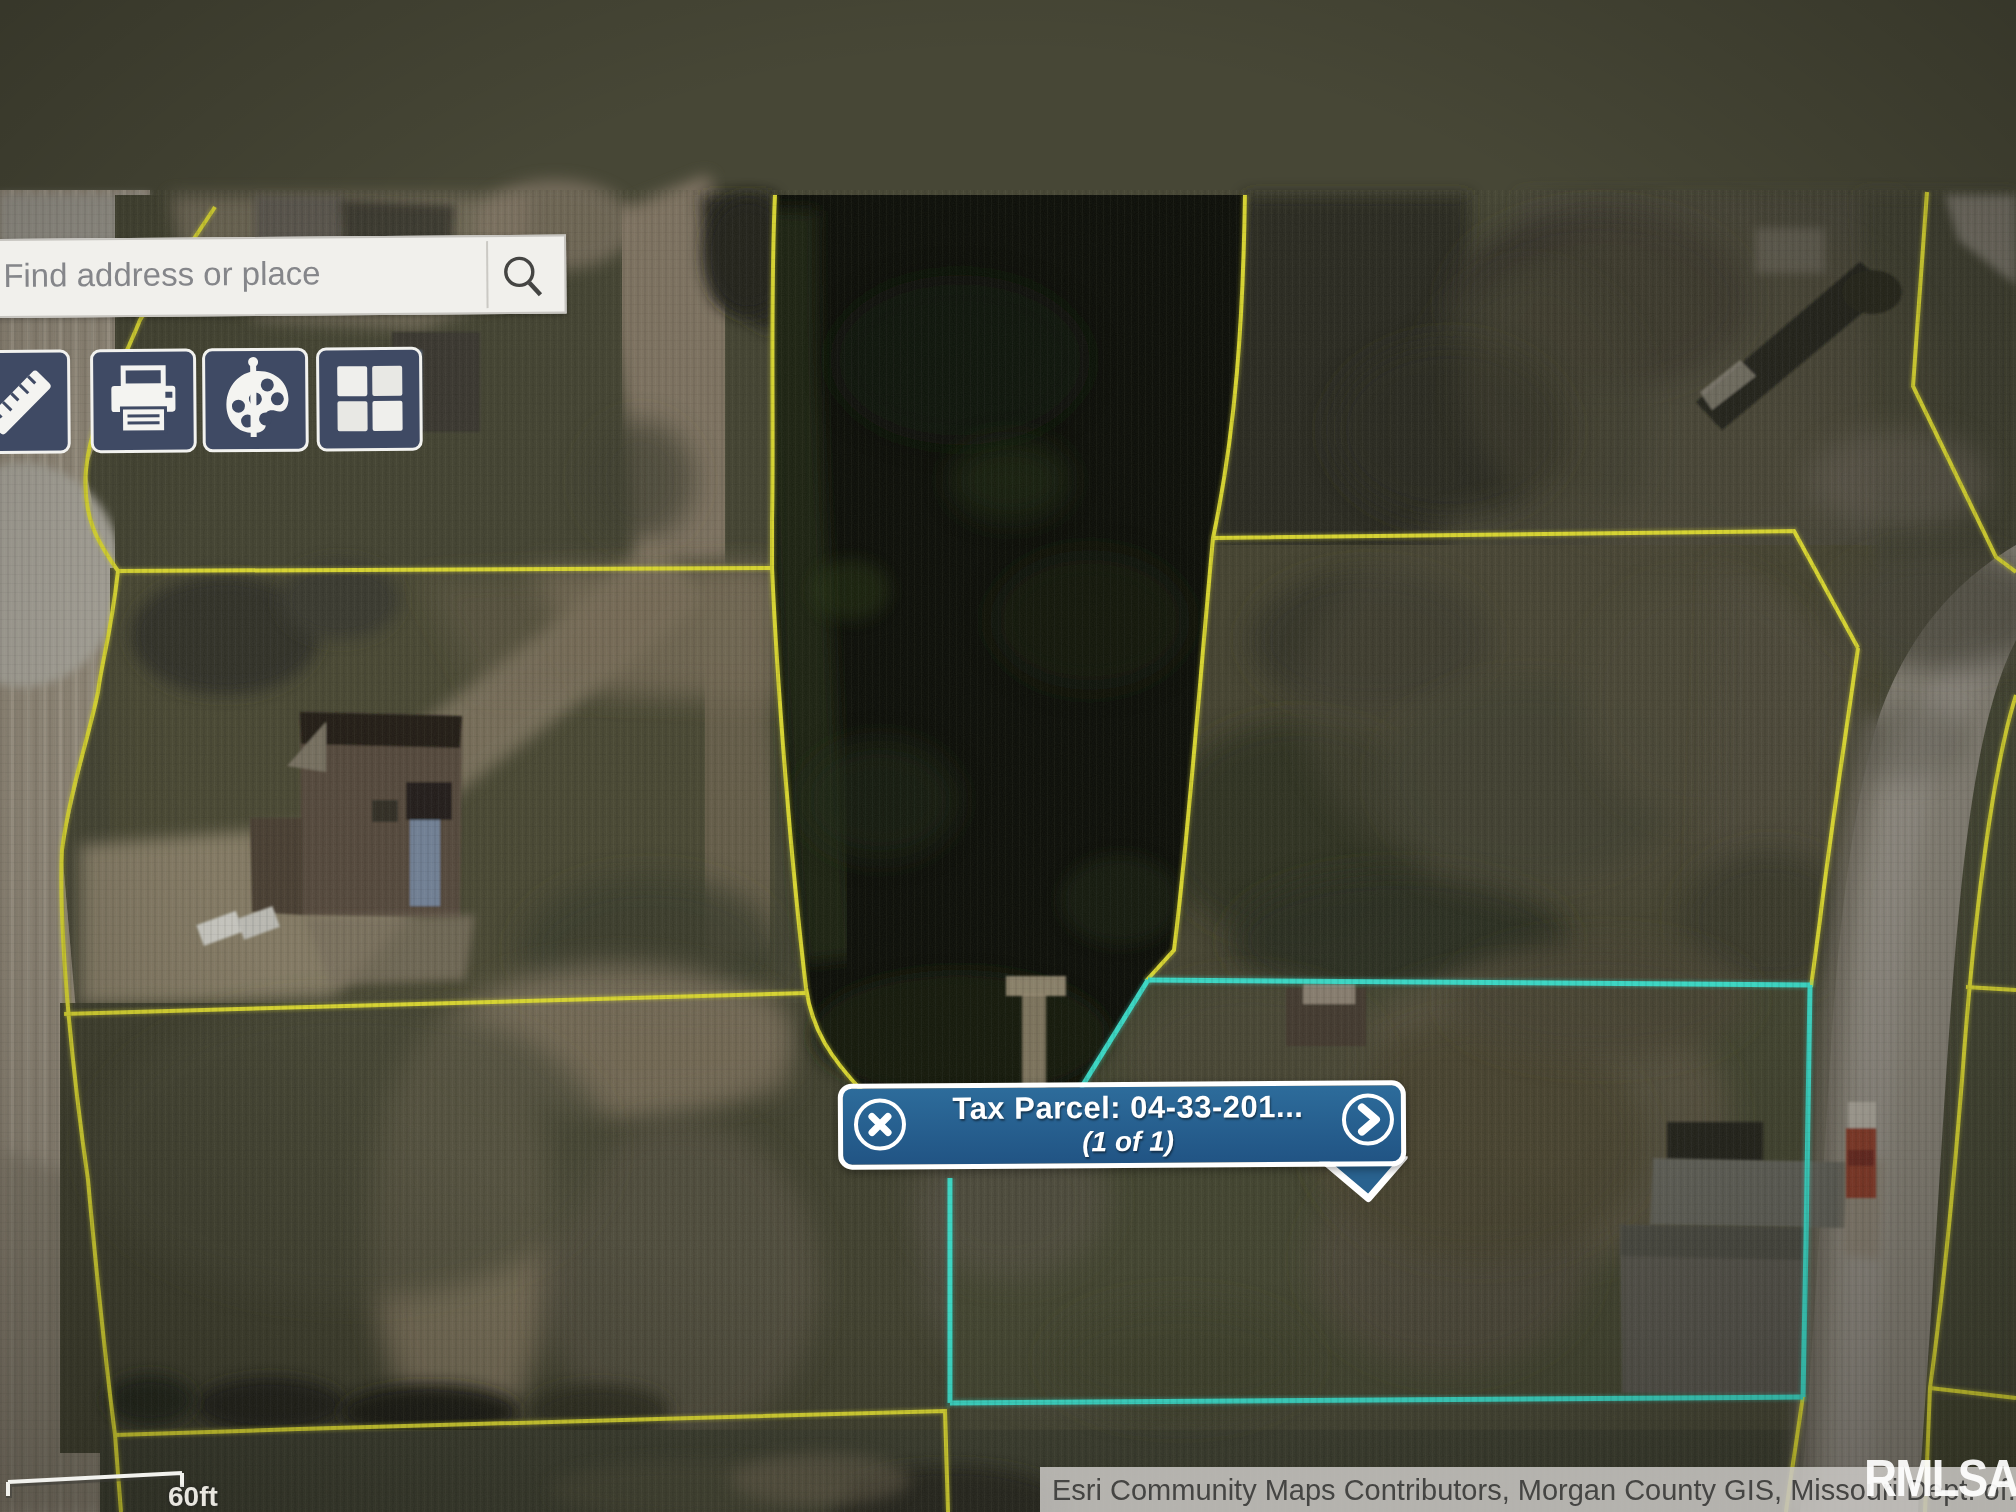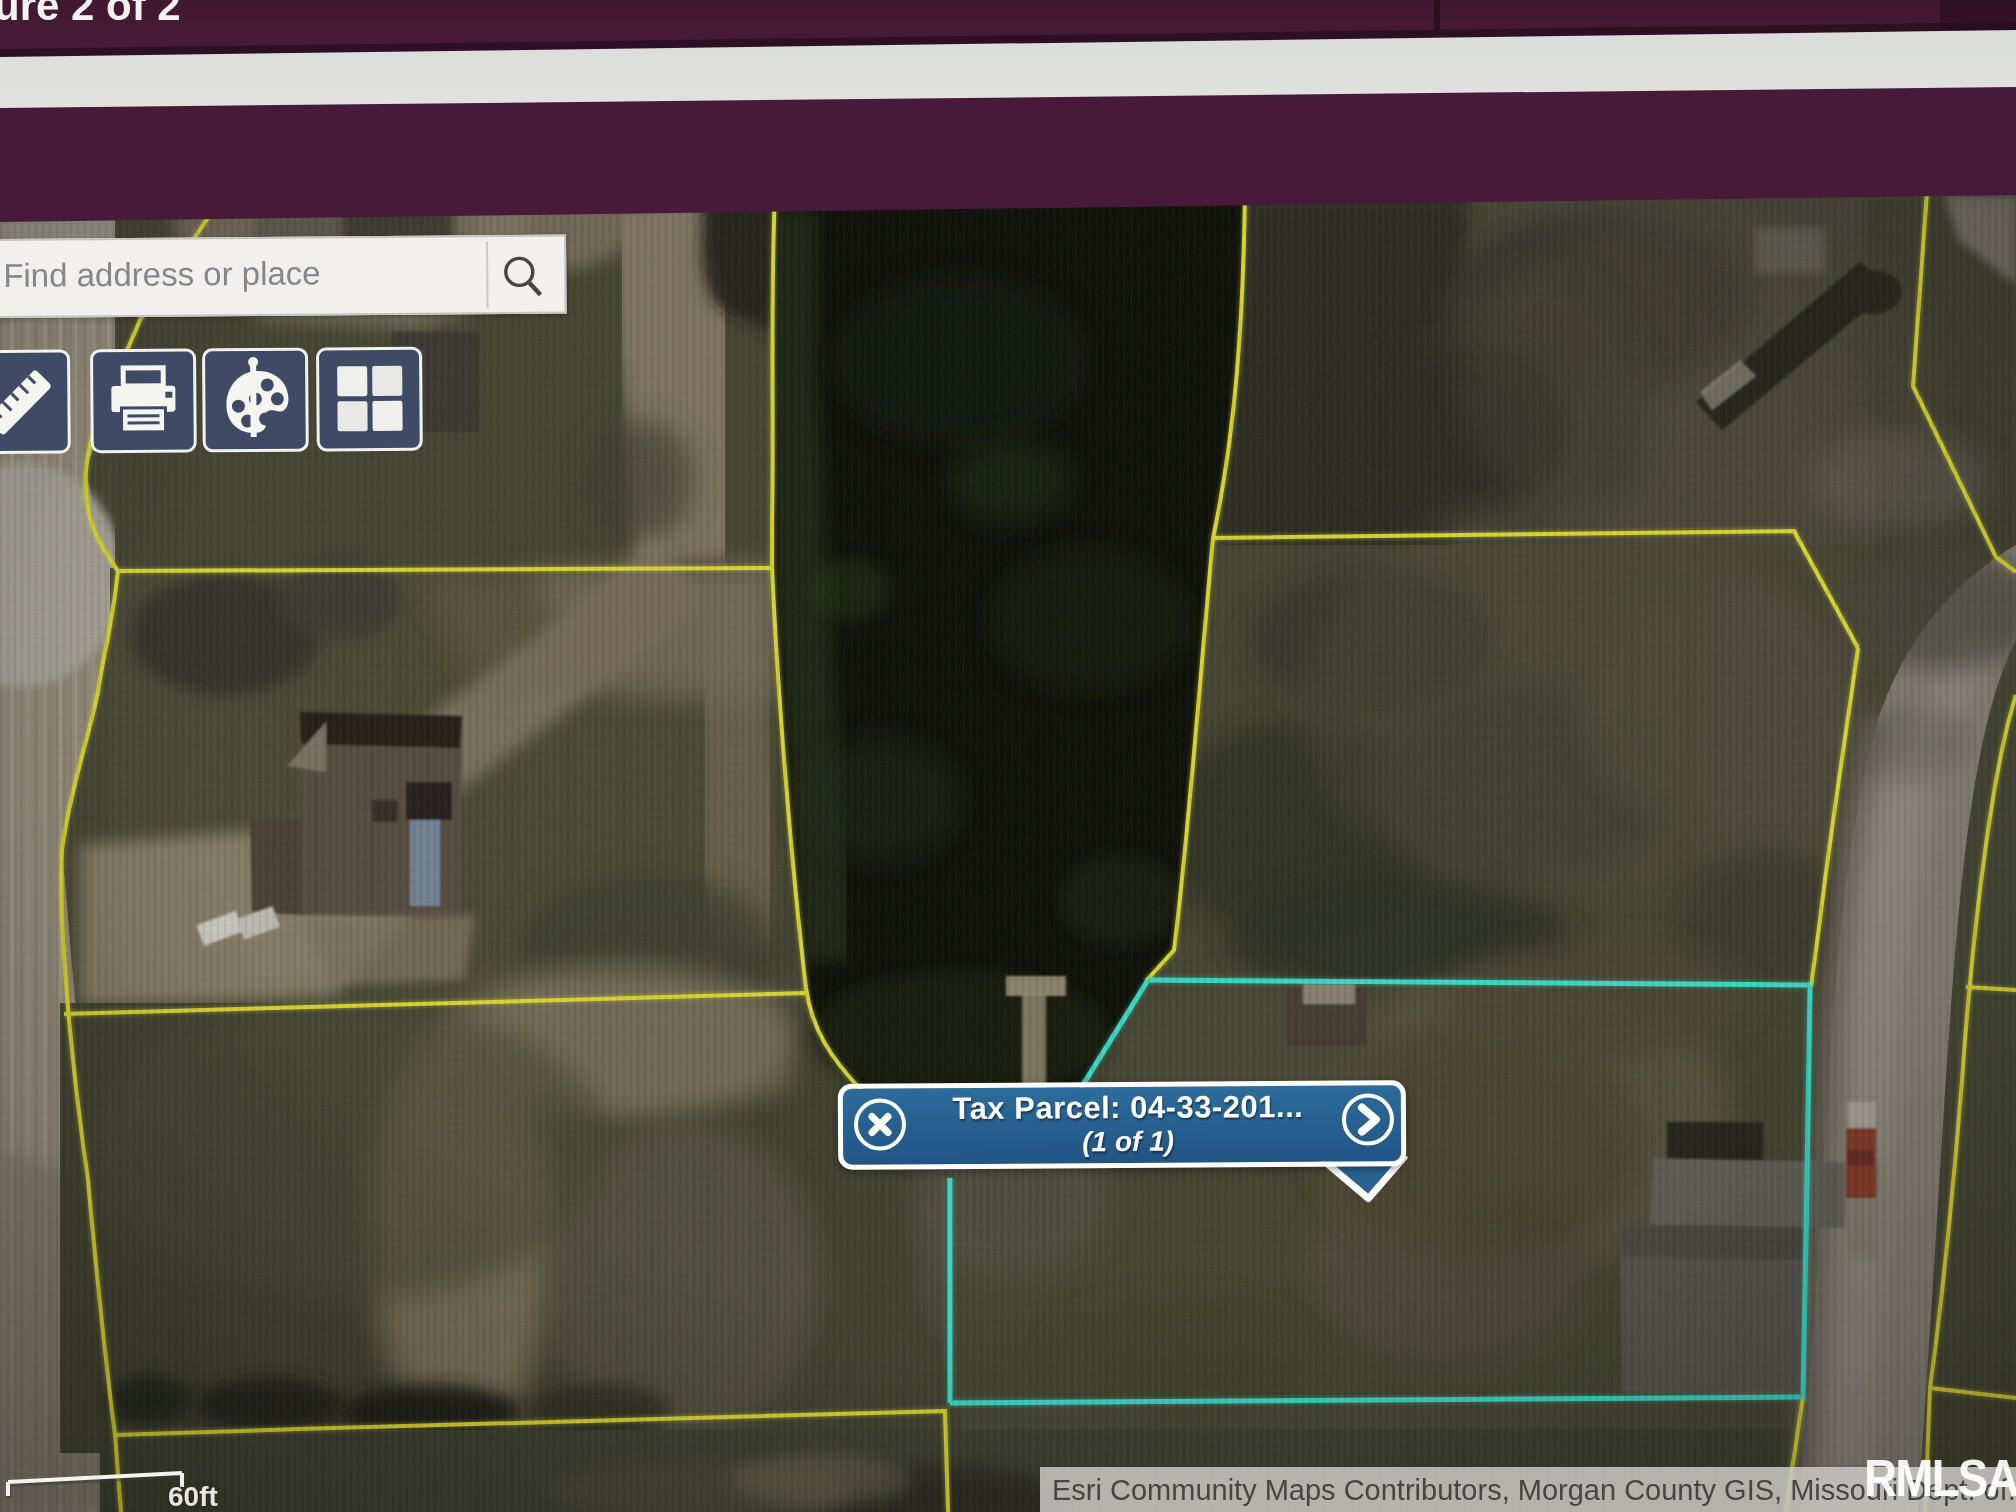--- a/index.html
+++ b/index.html
@@ -404,27 +404,14 @@
   </g>
   <text x="168" y="46" font-size="28" font-weight="bold" fill="#e8e6df" style="text-shadow:0 0 4px #222;">60ft</text>
 </svg>
 
 <div class="abs" style="left:1040px;top:1467px;width:976px;height:45px;background:rgba(203,201,197,0.85);overflow:hidden;">
   <span style="position:absolute;left:12px;top:7px;font-size:29px;color:#454543;white-space:nowrap;">Esri Community Maps Contributors, Morgan County GIS, Missouri Dept. of...</span>
 </div>
 
 <div class="abs" style="right:-2px;top:1448px;font-size:52px;font-weight:bold;color:rgba(255,255,255,0.93);letter-spacing:-2px;transform:scaleX(0.88);transform-origin:100% 50%;">RMLSA</div>
 
-<div class="abs" id="header" style="left:0;top:0;width:2016px;height:224px;background:#481a39;clip-path:polygon(0 0,2016px 0,2016px 195px,0 222px);">
-
-  <div style="position:absolute;left:0;top:0;width:2016px;height:60px;background:linear-gradient(#40182f,#4a1c3b);clip-path:polygon(0 0,2016px 0,2016px 33px,0 60px);"></div>
-
-  <div style="position:absolute;left:1940px;top:0;width:76px;height:36px;background:rgba(30,8,24,0.45);"></div>
-  <div style="position:absolute;left:1434px;top:0;width:6px;height:30px;background:rgba(20,5,16,0.5);"></div>
-
-  <div style="position:absolute;left:-6px;top:-18px;font-size:42px;font-weight:bold;color:#f3f2f0;">ure 2 of 2</div>
-
-  <div style="position:absolute;left:0;top:0;width:2016px;height:62px;background:#260d1e;opacity:0.75;clip-path:polygon(0 49px,2016px 22px,2016px 32px,0 59px);"></div>
-
-  <div style="position:absolute;left:0;top:0;width:2016px;height:120px;background:linear-gradient(#d8dad8,#e2e3e1);clip-path:polygon(0 57px,2016px 30px,2016px 87px,0 108px);"></div>
+
 </div>
 
-</div>
-
 </body></html>

